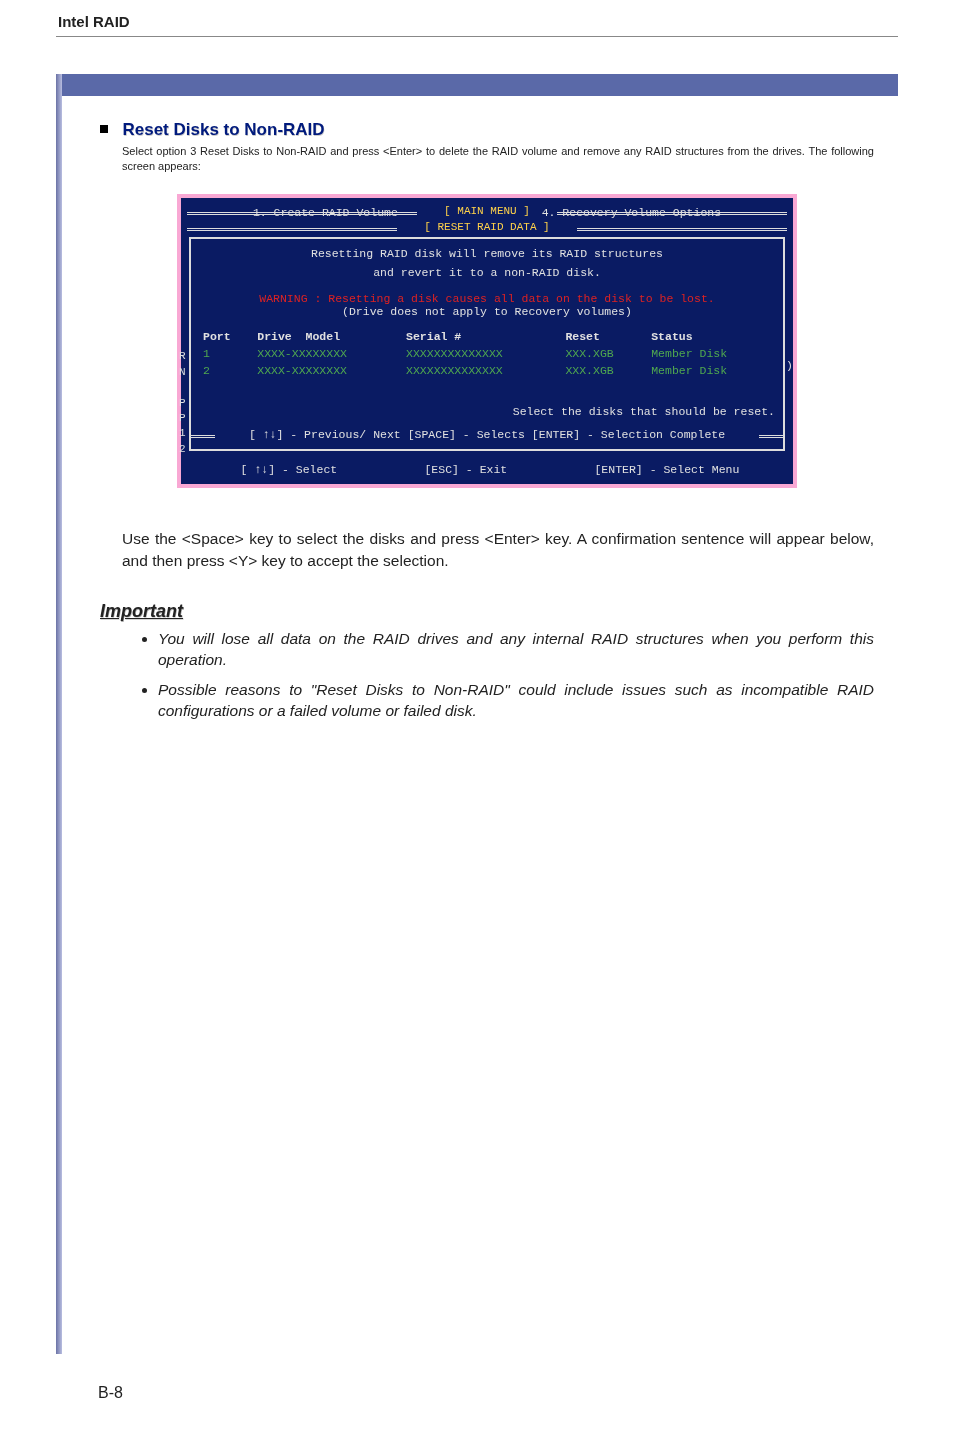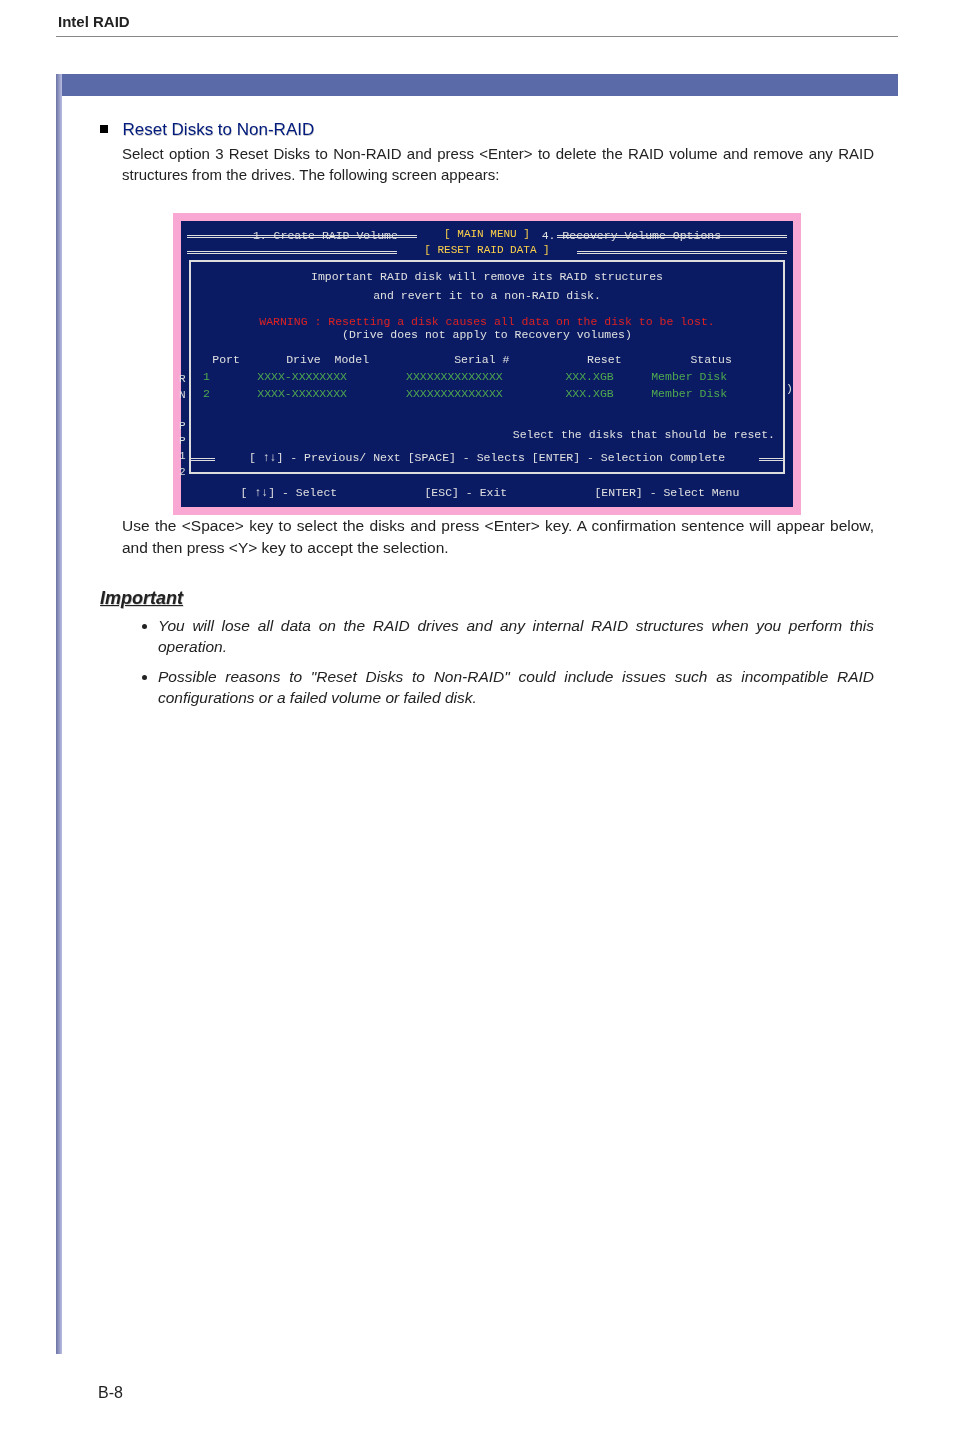--- a/index.html
+++ b/index.html
@@ -47,37 +47,37 @@
   .section-bullet {
     display: inline-block;
     width: 8px;
     height: 8px;
     background: #000;
     margin-right: 10px;
     vertical-align: 2px;
   }
   .section-title {
     color: #001a7d;
-    font-weight: normal;
+    font-weight: bold;
     font-size: 17px;
     text-shadow: 0.5px 0.5px 0 #ccc;
   }
   .section-body {
     margin-left: 22px;
     margin-top: 4px;
-    font-size: 15px;
+    font-size: 11px;
     color: #222;
     text-align: justify;
     line-height: 1.38;
   }
   .bios-panel {
-    margin: 28px auto 0 auto;
+    margin: 20px auto 0 auto;
     width: 612px;
     background: #0a1b63;
-    border: 8px solid #f9a8d4;
+    border: 4px solid #f9a8d4;
     padding: 0;
     font-family: "Courier New", monospace;
     font-size: 11.5px;
     color: #e0e0e0;
   }
   .bios-title-row {
     padding: 8px 0 4px 0;
     display: flex;
     justify-content: space-around;
     color: #e0e0e0;
@@ -140,22 +140,22 @@
     color: #e0e0e0;
     margin-bottom: 10px;
   }
   .bios-table {
     width: 100%;
     border-collapse: collapse;
     color: #e0e0e0;
   }
   .bios-table th {
     color: #e0e0e0;
-    text-align: center;
-    font-weight: normal;
+    text-align: left;
+    font-weight: bold;
     padding: 2px 4px;
   }
   .bios-table td {
     color: #4fa84f;
     padding: 2px 4px;
   }
   .bios-size-col { text-align: left; }
   .bios-select-msg {
     text-align: right;
     color: #e0e0e0;
@@ -185,20 +185,21 @@
     position: absolute;
     left: -12px;
     top: 110px;
     color: #e0e0e0;
     font-size: 11px;
     line-height: 1.4;
     width: 10px;
   }
 
   .post-text {
+    margin-top: 40px;
     margin-left: 22px;
     font-size: 15.5px;
     color: #222;
     text-align: justify;
     line-height: 1.38;
   }
   .important-title {
     margin-top: 30px;
     font-style: italic;
     font-weight: bold;
@@ -255,21 +256,21 @@
     <div class="bios-inner">
       <div class="left-letters" style="white-space:pre;">R
 N
 
 P
 P
 1
 2</div>
       <span style="position:absolute; right:-10px; top:120px; color:#e0e0e0;">)</span>
 
-      <div class="bios-info">Important  RAID  disk  will  remove  its  RAID  structures</div>
+      <div class="bios-info">Resetting  RAID  disk  will  remove  its  RAID  structures</div>
       <div class="bios-info">and  revert  it  to  a  non-RAID  disk.</div>
       <div class="bios-warn">WARNING : Resetting  a  disk  causes  all  data  on  the  disk  to  be  lost.</div>
       <div class="bios-note">(Drive  does  not  apply  to  Recovery  volumes)</div>
 
       <table class="bios-table">
         <tbody>
             <tr>
           <th>Port</th>
           <th><span>Drive</span>&nbsp;&nbsp;<span>Model</span></th>
           <th>Serial  #</th>

